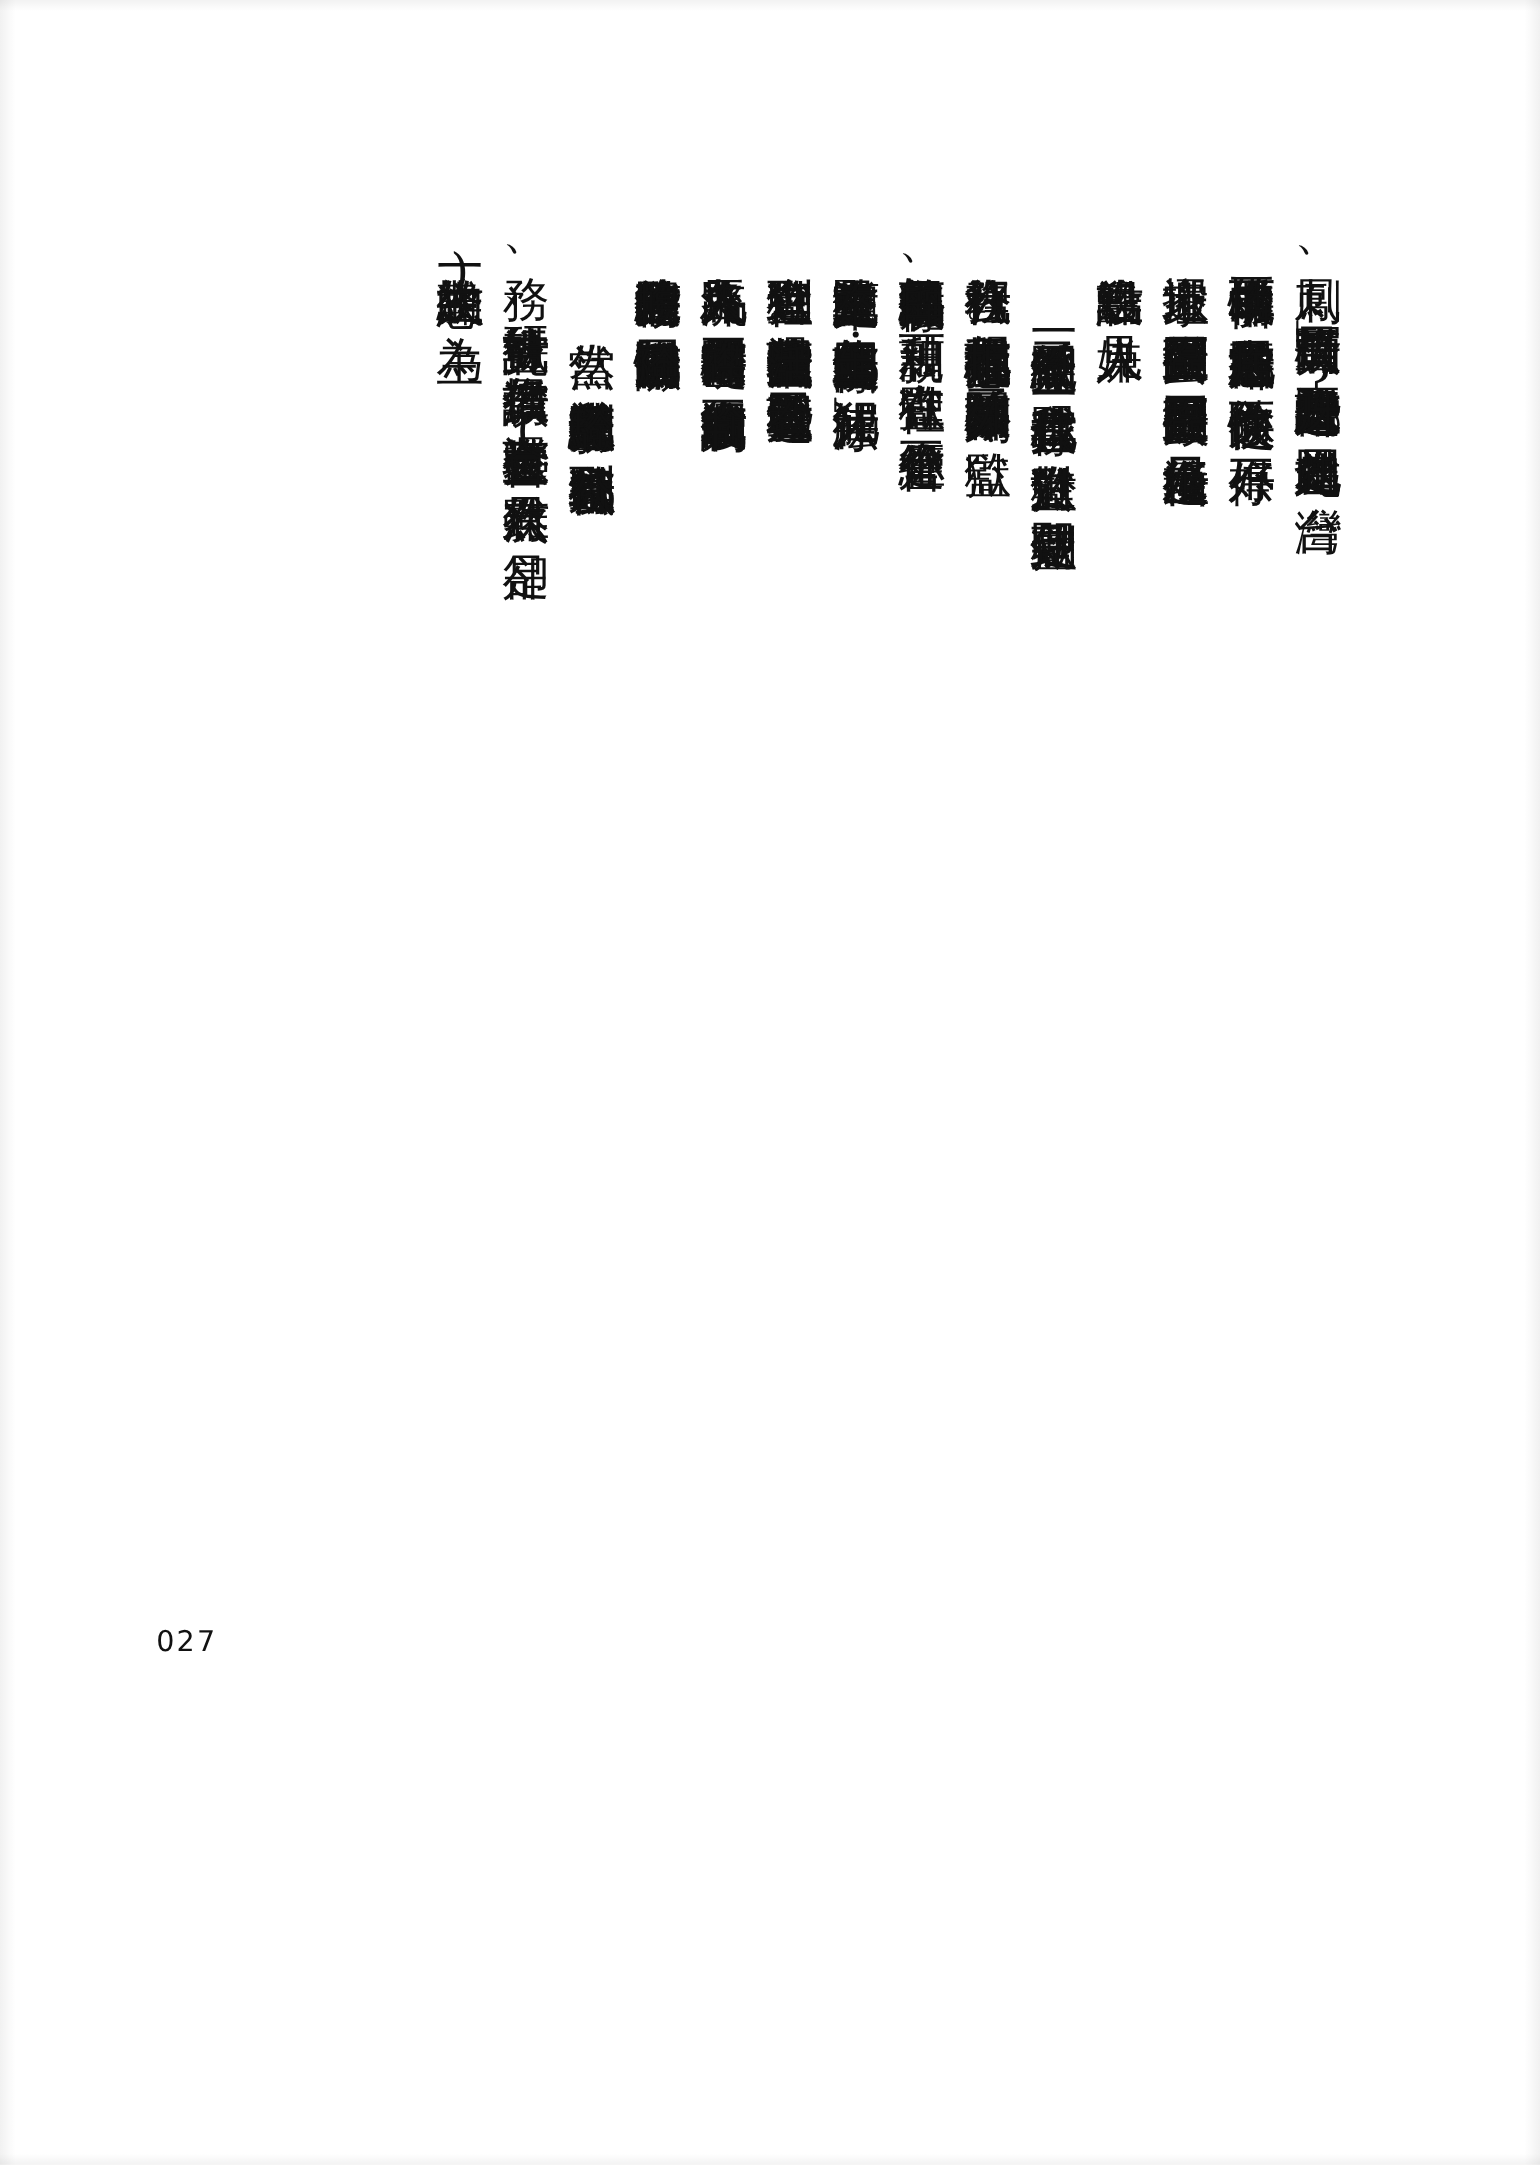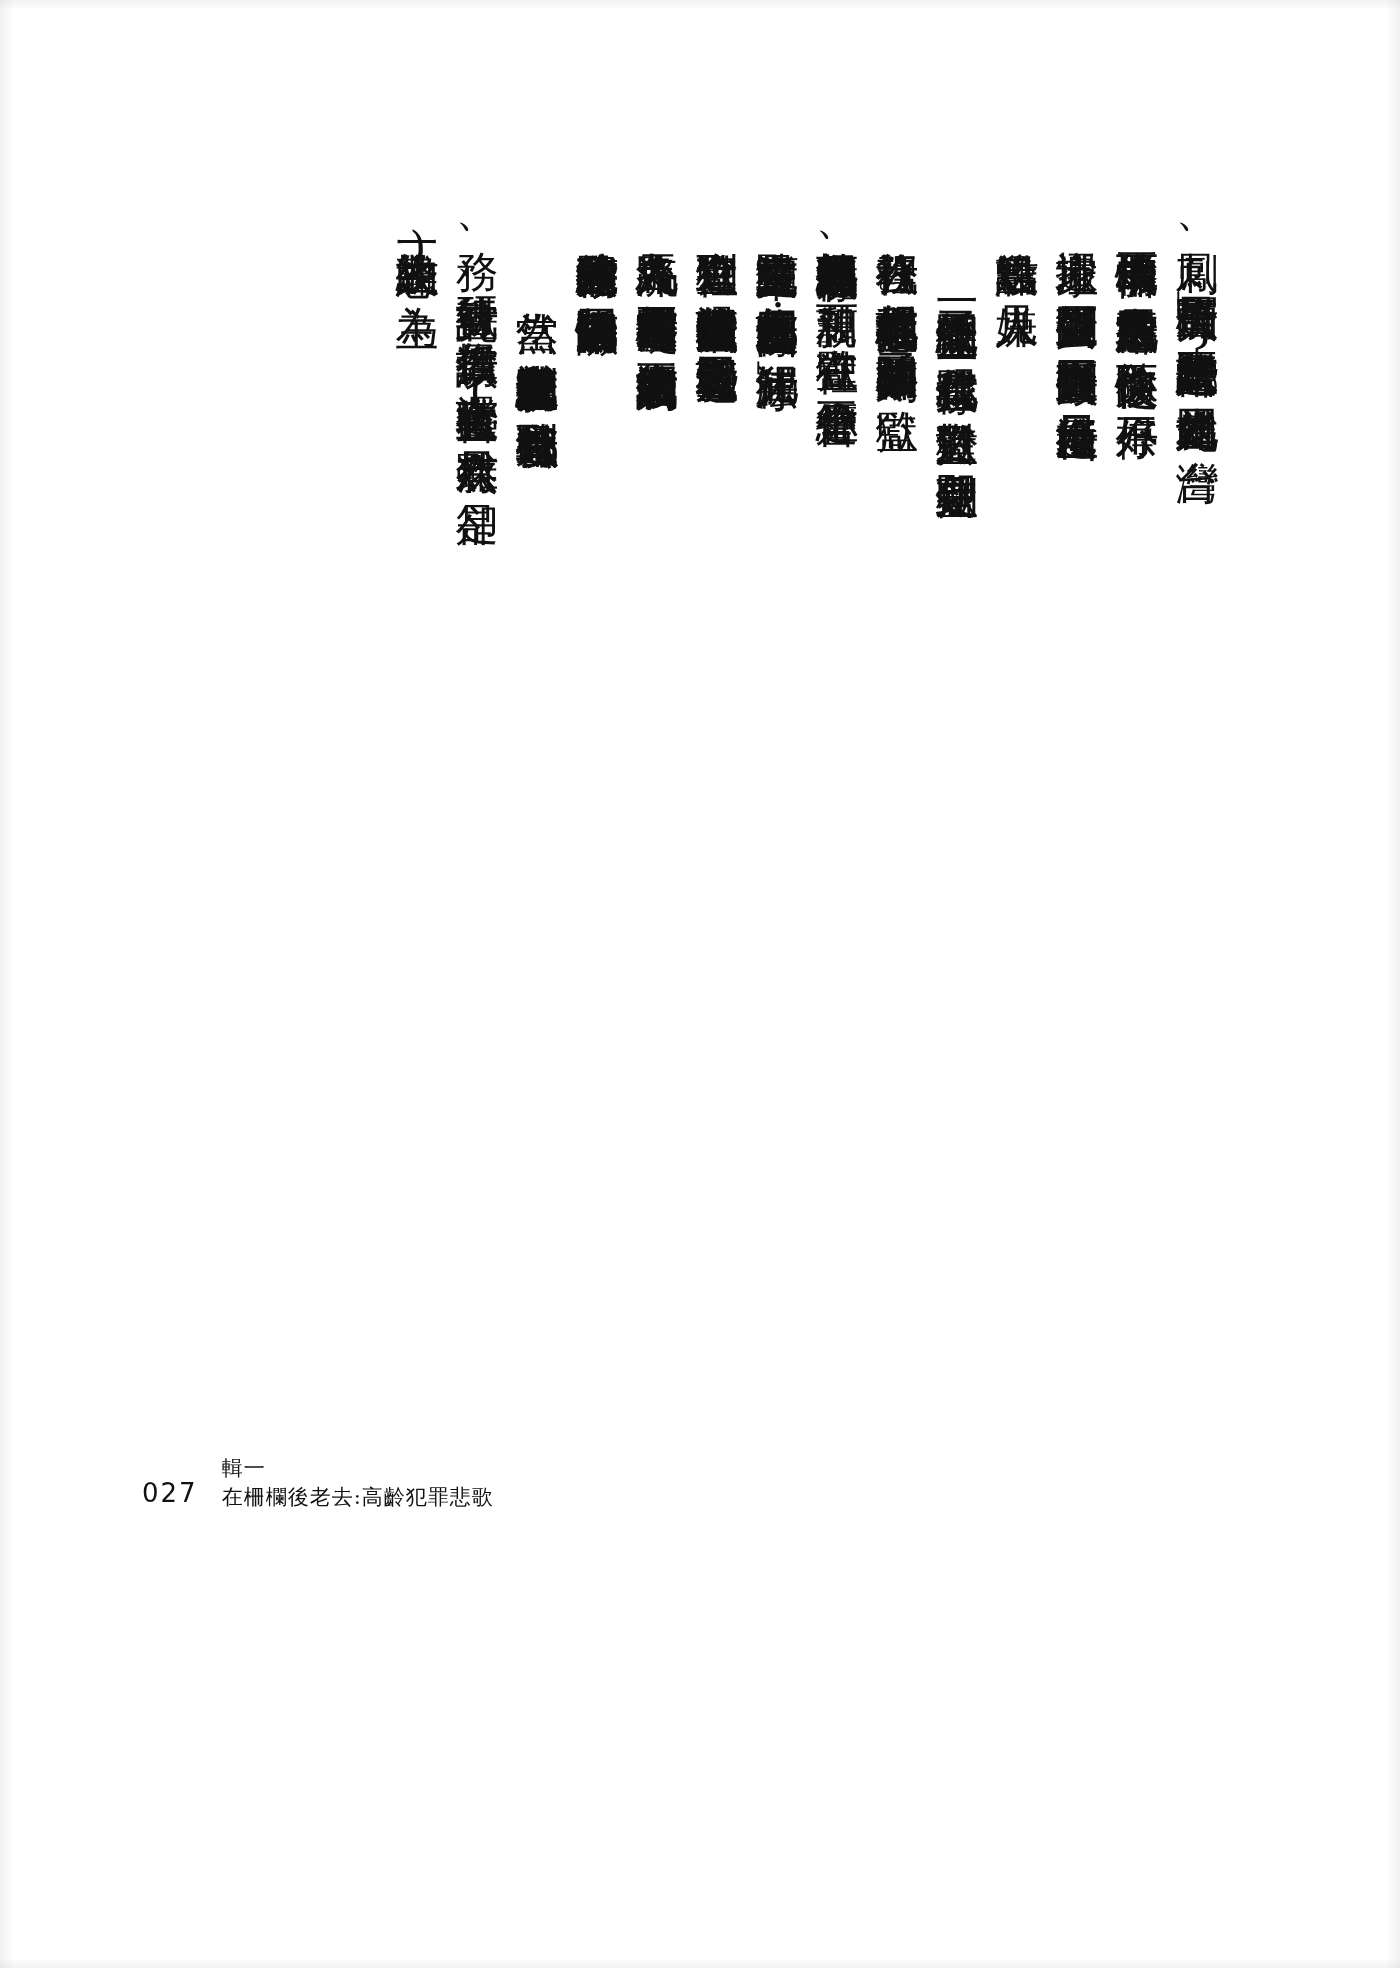--- a/index.html
+++ b/index.html
@@ -151,19 +151,15 @@
     <div class="text-column">會進到監獄裡,過著被收容管理的全控式團體生活。監獄方為了管理這些三教</div>
     <div class="text-column">九流各路人馬,當然需要有嚴明的法律為基礎,進行滴水不漏的戒護與管制,</div>
     <div class="text-column">才能維持監獄運作的順暢,降低囚情波動所帶來的任何風險。</div>
     <div class="text-column indent">當然,我並沒有以受刑人的身分進監獄的經驗,到監獄裡都是以執行公</div>
     <div class="text-column">務、執行研究計畫、擔任演講教員,還有主持聯歡大會(雖然只有一次,卻是</div>
     <div class="text-column">終生難忘的一次)為主。</div>
   </div>
 
   <div id="page-footer">
     <div id="folio-number">027</div>
-    <div id="running-foot">
-      <div id="running-foot-section">輯一</div>
-      <div id="running-foot-title">在柵欄後老去:高齡犯罪悲歌</div>
-    </div>
   </div>
 
 </div>
 
 </body></html>

